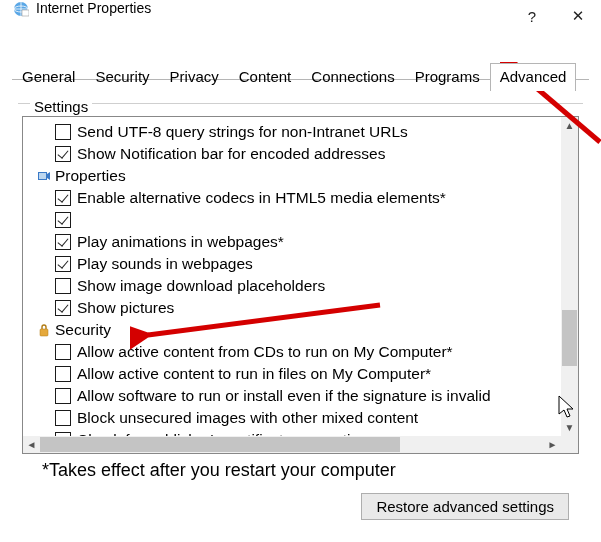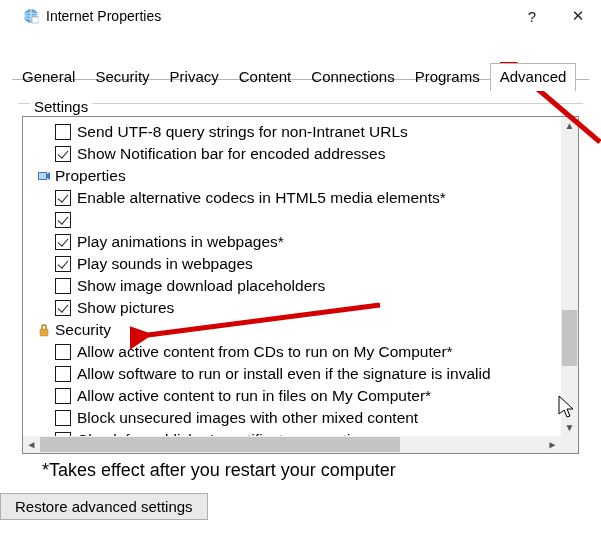--- a/index.html
+++ b/index.html
@@ -1,17 +1,17 @@
 <!DOCTYPE html>
 <html><head>
 <meta charset="utf-8">
 <style>
   html,body{margin:0;padding:0;font-family:"Segoe UI",Tahoma,sans-serif;font-size:15px;color:#000;background:#fff}
   .window{width:601px;height:542px;position:relative;background:#fff;overflow:hidden}
-  .titlebar{height:32px;display:flex;align-items:center;padding:0 0 0 22px}
+  .titlebar{height:32px;display:flex;padding:0 0 0 12px}
   .titlebar .icon{width:18px;height:18px;margin-right:6px;display:flex;align-items:center;justify-content:center}
   .titlebar .title{font-size:14px;flex:0 0 auto}
   .titlebar .spacer{flex:1}
   .titlebar .btn{width:46px;height:32px;display:flex;align-items:center;justify-content:center;font-size:15px;color:#222}
   .tabs{margin:18px 12px 0 12px;display:flex;align-items:flex-end;border-bottom:1px solid #fff}
   .tab{padding:4px 9px 6px 9px;font-size:15px;border:1px solid transparent;border-bottom:none;position:relative;top:13px;cursor:default;white-space:nowrap}
   .tab.active{border-color:#b5b5b5;background:#fff;z-index:2}
   .tabstrip-line{height:1px;background:#b5b5b5;margin:0 12px}
   .body{padding:8px 18px 0 18px}
   .group-label{font-size:15px;color:#000;padding:0 4px;background:#fff;position:relative;top:10px;left:12px;display:inline-block}
@@ -27,21 +27,21 @@
   .vscroll{position:absolute;right:0;top:0;bottom:17px;width:17px;background:#f0f0f0}
   .vscroll .arrow{height:17px;display:flex;align-items:center;justify-content:center;font-size:10px;color:#555}
   .vscroll .track{position:absolute;top:17px;bottom:17px;left:0;right:0}
   .vscroll .thumb{position:absolute;left:1px;right:1px;top:176px;height:56px;background:#c4c4c4}
   .hscroll{position:absolute;left:0;right:17px;bottom:0;height:17px;background:#f0f0f0;display:flex;align-items:center}
   .hscroll .arrow{width:17px;display:flex;align-items:center;justify-content:center;font-size:10px;color:#555}
   .hscroll .track{flex:1;height:100%;position:relative}
   .hscroll .thumb{position:absolute;top:1px;bottom:1px;left:0;width:360px;background:#c4c4c4}
   .corner{position:absolute;right:0;bottom:0;width:17px;height:17px;background:#f0f0f0}
   .footnote{font-size:18px;margin:6px 0 0 24px}
-  .restore-row{display:flex;margin:12px 25px 0 0}
+  .restore-row{display:flex;justify-content:flex-end;margin:12px 32px 0 0}
   .btn-std{border:1px solid #aeaeae;background:#e9e9e9;padding:4px 14px;font-size:15px}
   
   .arrow-red{position:absolute;pointer-events:none}
   .cursor-svg{position:absolute;pointer-events:none}
 </style>
 </head>
 <body>
 <div class="window">
 
   <div class="titlebar">
@@ -133,25 +133,25 @@
               </span>
               <span>Security</span>
             </span>
           </div>
           <div class="row">
             <span class="chk ind1"></span>
             <span>Allow active content from CDs to run on My Computer*</span>
           </div>
           <div class="row">
             <span class="chk ind1"></span>
+            <span>Allow active content to run in files on My Computer*</span>
+          </div>
+          <div class="row">
+            <span class="chk ind1"></span>
             <span>Allow software to run or install even if the signature is invalid</span>
-          </div>
-          <div class="row">
-            <span class="chk ind1"></span>
-            <span>Allow active content to run in files on My Computer*</span>
           </div>
           <div class="row">
             <span class="chk ind1"></span>
             <span>Block unsecured images with other mixed content</span>
           </div>
           <div class="row">
             <span class="chk checked ind1"></span>
             <span>Check for publisher's certificate revocation</span>
           </div>
         </div>

